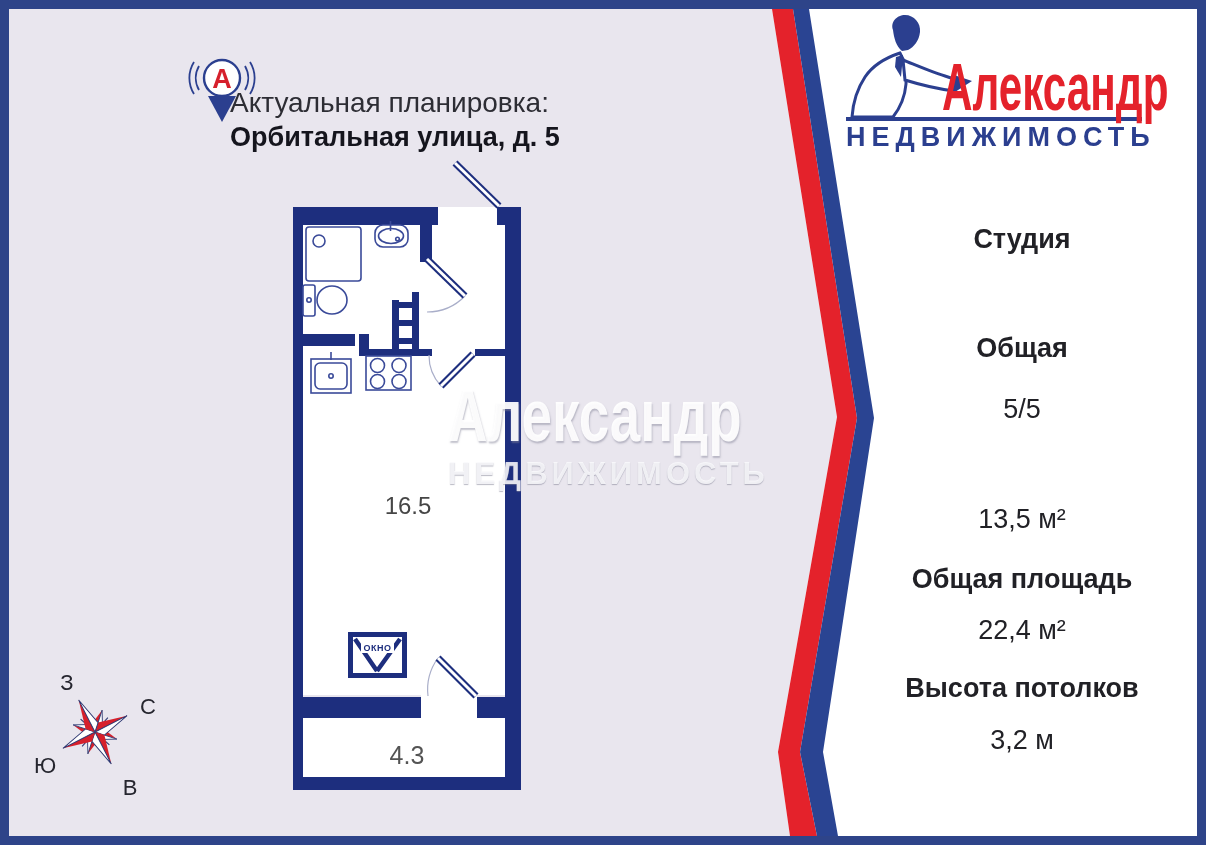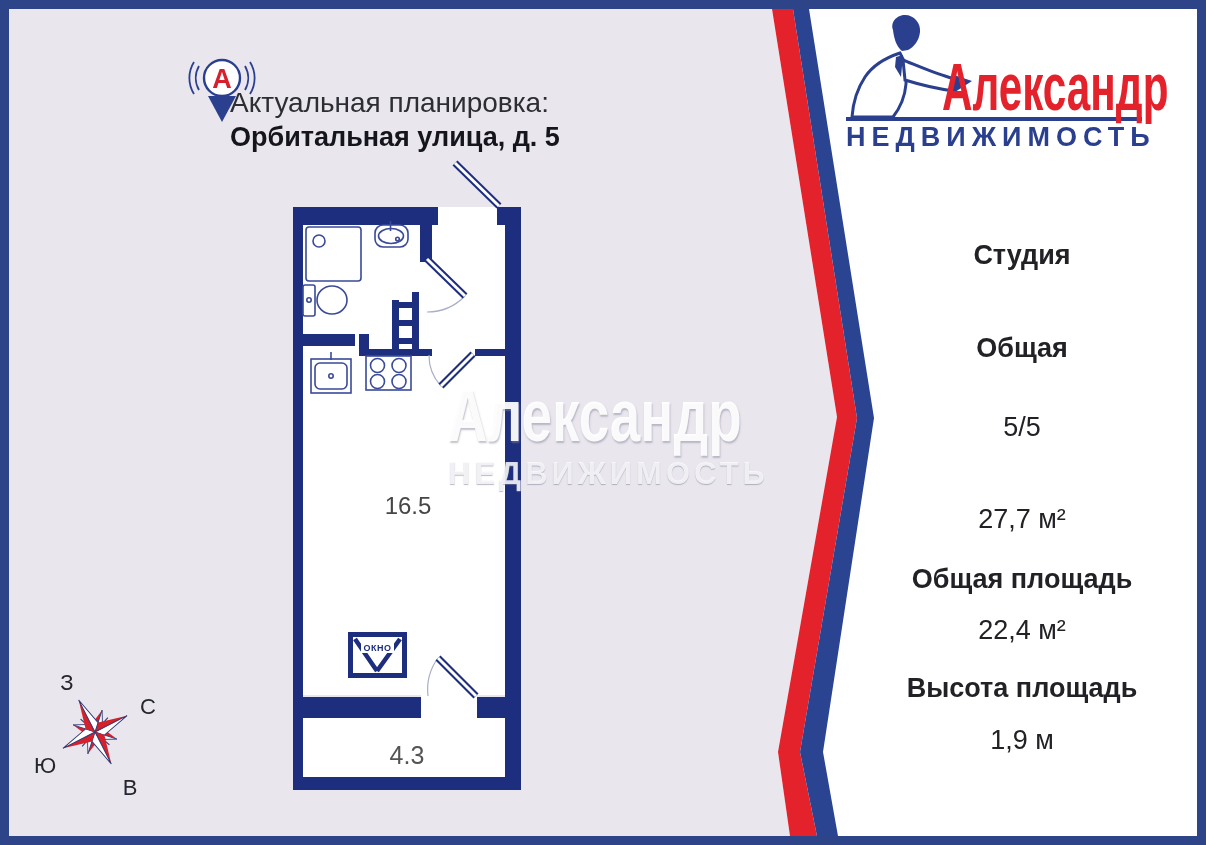--- a/index.html
+++ b/index.html
@@ -251,22 +251,22 @@
   </div>
 
   <div class="abs brand-name">Александр</div>
   <div class="abs brand-tagline">НЕДВИЖИМОСТЬ</div>
 
   <div class="abs watermark">
     <div class="wm1">Александр</div>
     <div class="wm2">НЕДВИЖИМОСТЬ</div>
   </div>
 
-  <div class="abs info-text b" style="top:240px">Студия</div>
+  <div class="abs info-text b" style="top:224px">Студия</div>
   <div class="abs info-text b" style="top:333px">Общая</div>
-  <div class="abs info-text" style="top:412px">5/5</div>
-  <div class="abs info-text" style="top:504px">27,7 м²</div>
+  <div class="abs info-text" style="top:394px">5/5</div>
+  <div class="abs info-text" style="top:504px">13,5 м²</div>
   <div class="abs info-text b" style="top:564px">Общая площадь</div>
   <div class="abs info-text" style="top:615px">22,4 м²</div>
-  <div class="abs info-text b" style="top:673px">Высота площадь</div>
-  <div class="abs info-text" style="top:725px">1,9 м</div>
+  <div class="abs info-text b" style="top:673px">Высота потолков</div>
+  <div class="abs info-text" style="top:725px">3,2 м</div>
 
 </div>
 
 </body></html>

